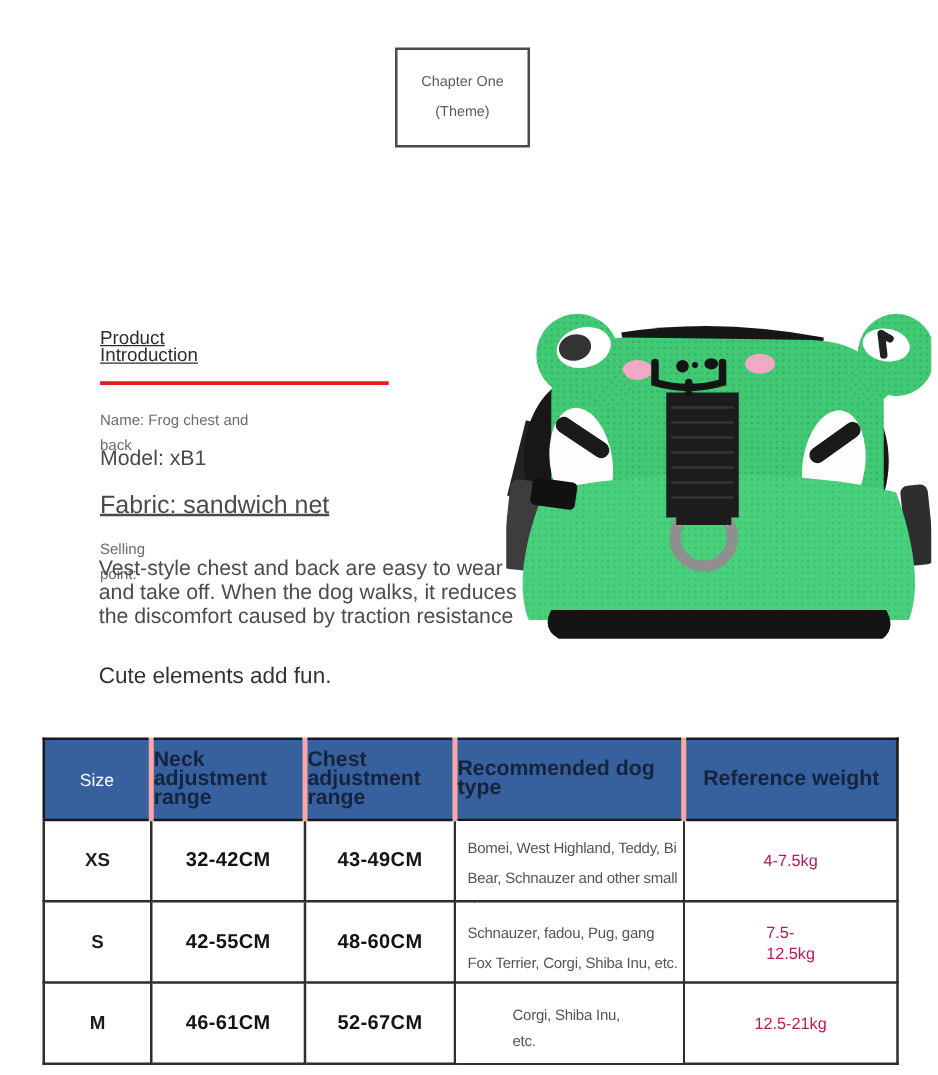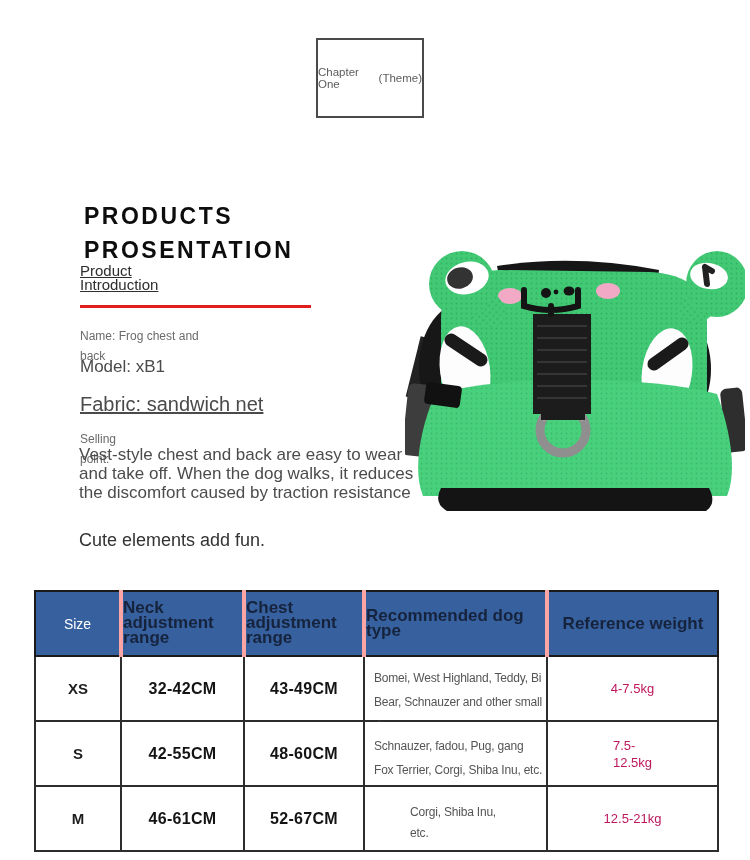--- a/index.html
+++ b/index.html
@@ -1,21 +1,21 @@
 <!DOCTYPE html>
 <html><head>
 <meta charset="utf-8">
 <style>
   html,body{margin:0;padding:0;background:#ffffff;}
   #page{position:relative;width:750px;height:860px;background:#ffffff;overflow:hidden;
         font-family:"Liberation Sans",sans-serif;}
 
   
   .chapter-box{position:absolute;left:316px;top:38px;width:108px;height:80px;
-    border:2px solid #4a4a4a;box-sizing:border-box;display:flex;
+    border:2px solid #4a4a4a;box-sizing:border-box;display:flex;flex-direction:column;
     align-items:center;justify-content:center;gap:12px;color:#5c5c5c;font-size:11.5px;}
 
   
   .big-title{position:absolute;left:84px;top:199px;font-size:23px;font-weight:700;
     color:#0d0d0d;letter-spacing:2.5px;line-height:34px;white-space:pre-line;}
   .sub-title{position:absolute;left:80px;top:264px;font-size:15px;color:#2e2e2e;
     line-height:14px;white-space:pre-line;text-decoration:underline;}
   .red-rule{position:absolute;left:80px;top:305px;width:231px;height:3px;background:#e11d1d;}
 
   
@@ -55,22 +55,20 @@
 </head>
 <body>
 
 <div id="page">
 
   <div class="chapter-box">
     <span>Chapter One</span>
     <span>(Theme)</span>
   </div>
 
-  <div class="big-title">PRODUCTS
-PROSENTATION</div>
   <div class="sub-title">Product
 Introduction</div>
   <div class="red-rule"></div>
 
   <div class="t-name">Name: Frog chest and
 back</div>
   <div class="t-model">Model: xB1</div>
   <div class="t-fabric">Fabric: sandwich net</div>
   <div class="t-selling">Selling
 point:</div>

